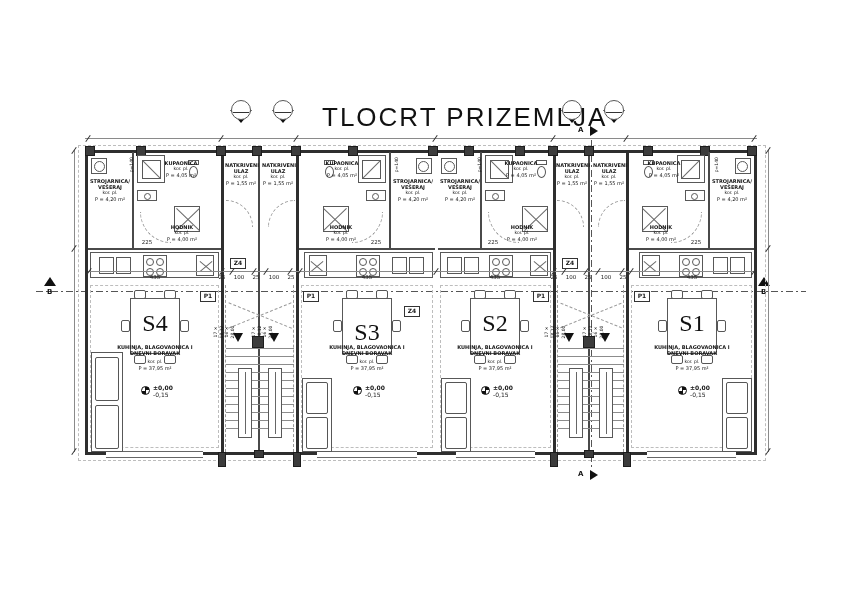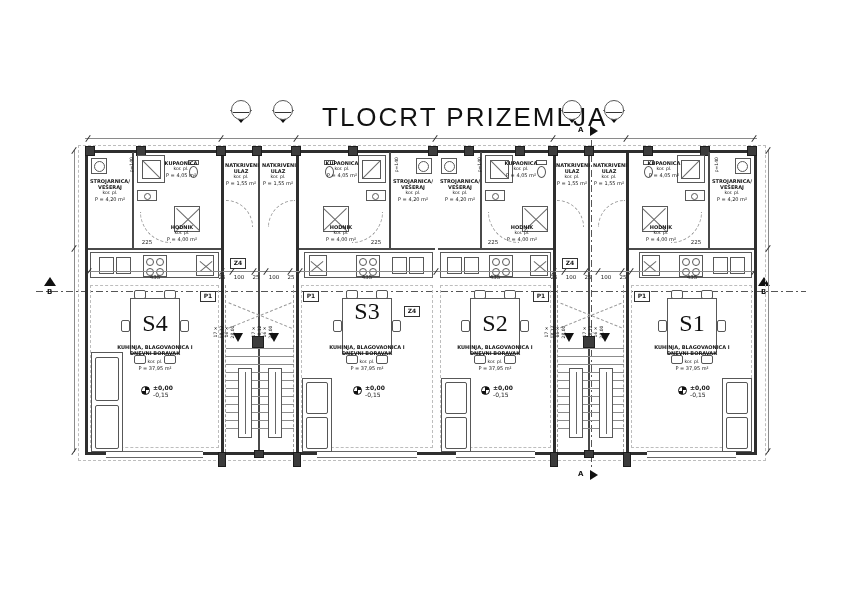--- a/index.html
+++ b/index.html
@@ -545,21 +545,21 @@
   </div>
 
   <div class="abs">
     <div class="abs chair" style="left:346px;top:290px;width:12px;height:9px"></div>
     <div class="abs chair" style="left:376px;top:290px;width:12px;height:9px"></div>
     <div class="abs chair" style="left:346px;top:355px;width:12px;height:9px"></div>
     <div class="abs chair" style="left:376px;top:355px;width:12px;height:9px"></div>
     <div class="abs chair" style="left:333px;top:320px;width:9px;height:12px"></div>
     <div class="abs chair" style="left:392px;top:320px;width:9px;height:12px"></div>
     <div class="abs fixture" style="left:342px;top:298px;width:50px;height:56px"></div>
-    <div class="abs ctr slabel" style="left:342px;top:298px;width:50px">S3</div>
+    <div class="abs ctr slabel" style="left:342px;top:319px;width:50px">S3</div>
     <div class="abs ctr" style="left:310px;top:344px;width:114px">
       <div class="t5 b">KUHINJA, BLAGOVAONICA I</div>
       <div class="t5 b">DNEVNI BORAVAK</div>
       <div class="t45" style="margin-top:3px">kor. pl.</div>
       <div class="t5">P = 37,95 m²</div>
     </div>
     <div class="abs" style="left:353px;top:384px">
       <div class="abs elev-sym" style="left:0;top:2px"></div>
       <div class="abs t6 b" style="left:12px;top:0">±0,00</div>
       <div class="abs t6" style="left:12px;top:7px">-0,15</div>

